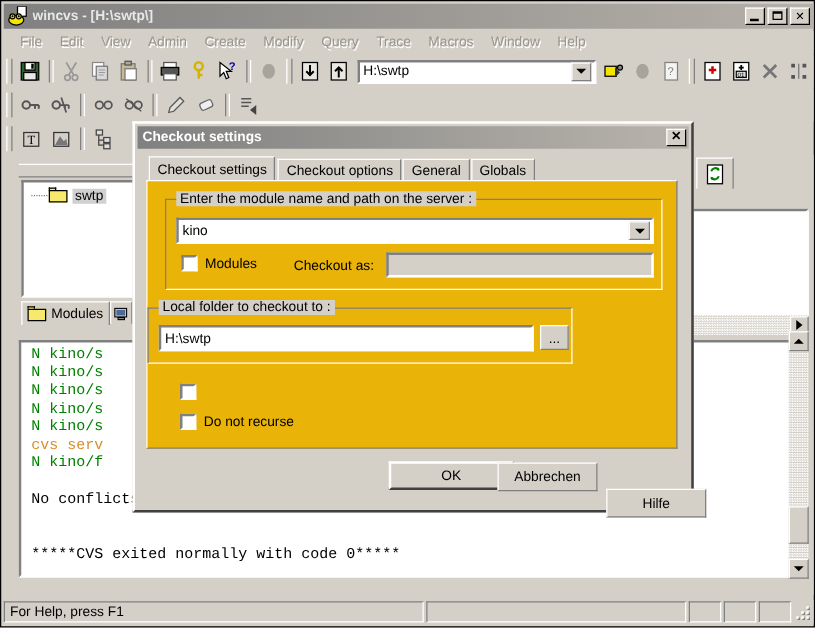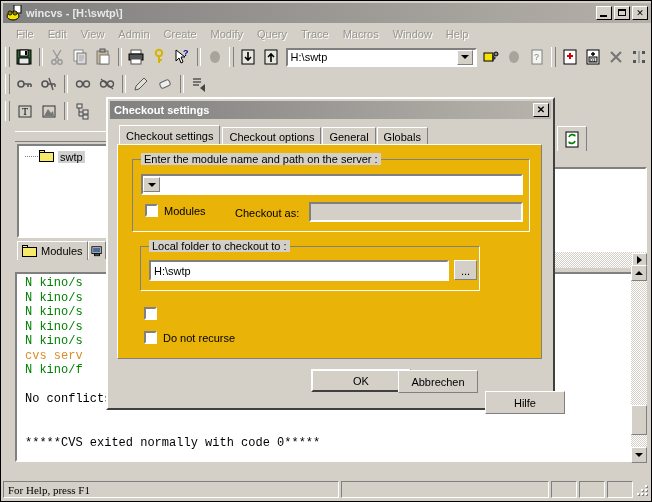--- a/index.html
+++ b/index.html
@@ -288,21 +288,21 @@
 
   
   #statusbar {
     position:absolute; left:2px; top:479px; width:648px; height:19px;
     background:#d4d0c8; display:flex; align-items:center; box-sizing:border-box;
   }
   #status-text {
     flex:1 1 auto; height:17px; display:flex; align-items:center;
     padding-left:4px; font-size:11px;
     border:1px solid; border-color:#808080 #ffffff #ffffff #808080;
-    box-sizing:border-box; margin-right:2px;font-family:Liberation Serif, serif;
+    box-sizing:border-box; margin-right:2px;
   }
   .status-pane {
     height:17px; box-sizing:border-box; margin-right:2px;
     border:1px solid; border-color:#808080 #ffffff #ffffff #808080;
   }
   #grip { width:14px; height:14px; position:relative; margin-right:2px; }
   #grip i { position:absolute; background:#ffffff; height:2px; width:2px;
     box-shadow: 1px 1px 0 #808080; }
 </style>
 </head>
@@ -656,38 +656,39 @@
       <div class="dtab">General</div>
       <div class="dtab">Globals</div>
     </div>
 
     <div id="dlg-page">
 
       <div class="groupbox" style="left:14px; top:14px; width:398px; height:73px;">
         <span class="gb-legend">Enter the module name and path on the server :</span>
 
         <div class="inputbox" style="left:8px; top:14px; width:382px; height:21px;">
+          <span class="v" style="flex:1 1 auto;">kino</span>
           <span class="combo-arrow">
             <span class="tri-down"></span>
           </span>
         </div>
 
         <div class="checkrow" style="left:12px; top:44px;">
           <span class="chkbox"></span>
           <span>Modules</span>
         </div>
 
         <span class="static-lbl" style="left:102px; top:47px;text-align:right;">Checkout as:</span>
 
         <div class="inputbox" style="left:176px; top:42px; width:214px; height:20px; background:#d4d0c8;">
           <span class="v" placeholder=""></span>
         </div>
       </div>
 
-      <div class="groupbox" style="left:22px; top:101px; width:340px; height:45px;">
+      <div class="groupbox" style="left:0; top:101px; width:340px; height:45px;">
         <span class="gb-legend">Local folder to checkout to :</span>
 
         <div class="inputbox" style="left:8px; top:13px; width:300px; height:21px;">
           <span class="v">H:\swtp</span>
         </div>
         <div class="browse-btn" style="left:313px; top:13px;">
           <span>...</span>
         </div>
       </div>
 

